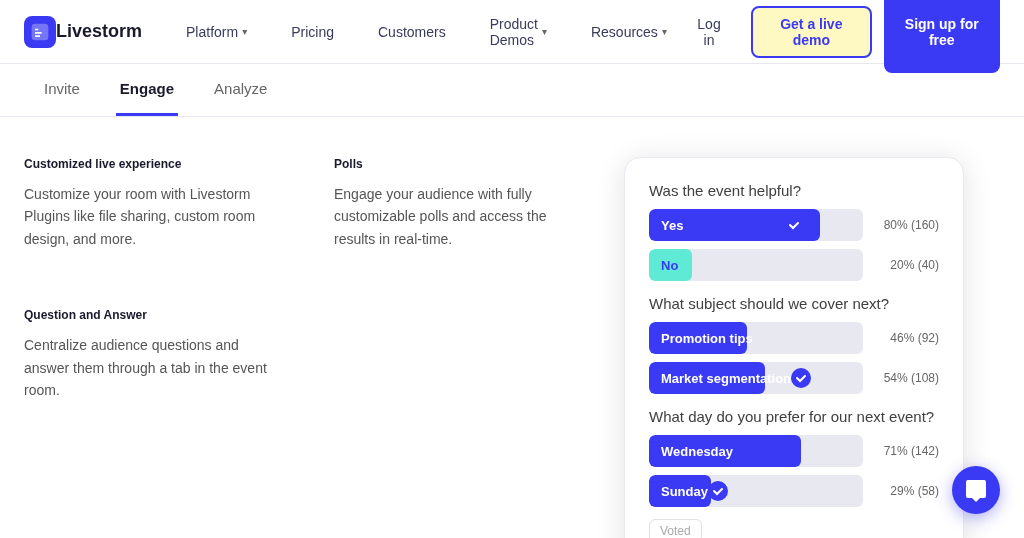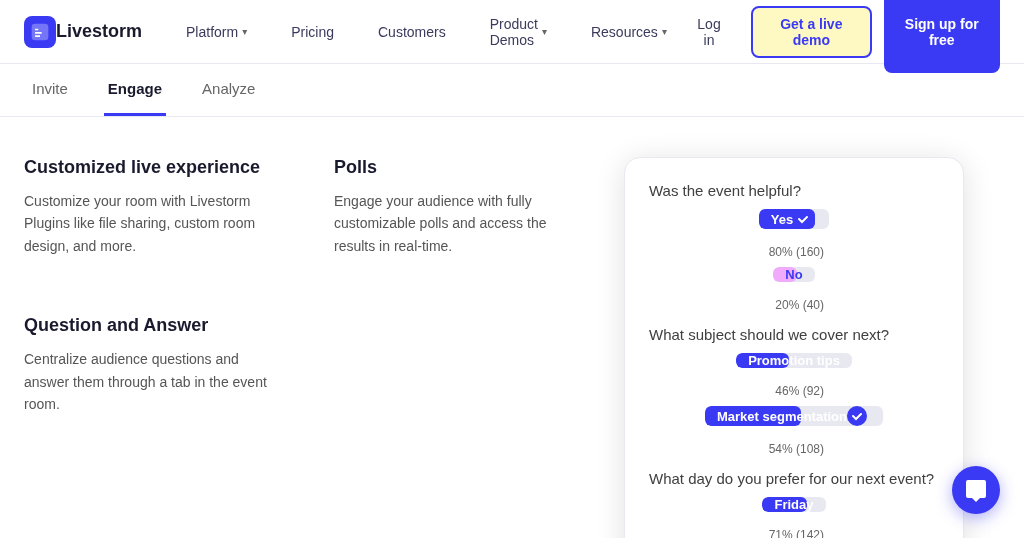--- a/index.html
+++ b/index.html
@@ -16,44 +16,44 @@
     .logo-text { font-size: 18px; font-weight: 700; color: #1a1a2e; }
     .nav-links { display: flex; align-items: center; gap: 20px; flex: 1; }
     .nav-item { display: flex; align-items: center; gap: 4px; padding: 8px 12px; color: #3a3a5c; font-size: 14px; font-weight: 500; cursor: pointer; border-radius: 6px; }
     .chevron { font-size: 10px; color: #666; }
     .nav-actions { display: flex; align-items: center; gap: 12px; }
     .btn-login { padding: 8px 16px; color: #3a3a5c; font-size: 14px; font-weight: 500; cursor: pointer; background: none; border: none; }
     .btn-demo { padding: 8px 20px; color: #3a3af4; font-size: 14px; font-weight: 600; cursor: pointer; background: #fef9c3; border: 2px solid #3a3af4; border-radius: 8px; }
     .btn-signup { padding: 25px 20px; color: #fff; font-size: 14px; font-weight: 600; cursor: pointer; background: #3a3af4; border: none; border-radius: 8px; }
 
     
-    .tabs { display: flex; padding: 0 28px; border-bottom: 1px solid #e8e8f0; margin-bottom: 40px; }
+    .tabs { display: flex; padding: 0 40px; border-bottom: 1px solid #e8e8f0; margin-bottom: 40px; }
     .tab { padding: 16px 4px; margin-right: 32px; font-size: 15px; font-weight: 500; color: #666; cursor: pointer; border-bottom: 3px solid transparent; }
     .tab.active { color: #1a1a2e; border-bottom: 3px solid #3a3af4; font-weight: 600; }
 
     
     .main { display: flex; padding: 0 24px; gap: 40px; }
     .left-content { flex: 1; max-width: 560px; }
     .features-grid { display: grid; grid-template-columns: 1fr 1fr; gap: 40px 60px; margin-bottom: 40px; }
-    .feature-title { font-size: 18px; font-weight: 700; color: #1a1a2e; margin-bottom: 12px; }
+    .feature-title { font-size: 12px; font-weight: 700; color: #1a1a2e; margin-bottom: 12px; }
     .feature-desc { font-size: 14px; color: #555; line-height: 1.6; }
     .feature-qa { margin-top: 18px; }
 
     
     .right-content { flex: 0 0 340px; }
     .poll-card {
       background: #fff; border-radius: 16px; padding: 24px;
       box-shadow: 0 4px 30px rgba(0,0,0,0.12); border: 1px solid #e8e8f0;
     }
     .poll-question { font-size: 15px; font-weight: 400; color: #404040; margin-bottom: 10px; }
-    .poll-row { display: flex; align-items: center; margin-bottom: 8px; gap: 16px; flex-direction: column; }
+    .poll-row { display: flex; align-items: center; margin-bottom: 8px; gap: 16px; }
     .poll-bar-wrap { flex: 1; border-radius: 6px; overflow: hidden; background: #e8e8f0; height: 32px; display: flex; align-items: center; position: relative; }
     .poll-bar { height: 100%; border-radius: 6px; display: flex; align-items: center; padding: 0 12px; }
     .poll-bar.blue { background: #3a3af4; }
-    .poll-bar.light { background: #f0abfc; }
+    .poll-bar.light { background: #5eead4; }
     .poll-bar-label { font-size: 13px; font-weight: 600; color: #fff; white-space: nowrap; }
     .poll-bar-label.dark { color: #3a3af4; }
     .poll-pct { font-size: 12px; color: #666; white-space: nowrap; min-width: 60px; text-align: right; }
     .poll-check { width: 20px; height: 20px; background: #3a3af4; border-radius: 50%; display: flex; align-items: center; justify-content: center; margin-left: auto; margin-right: 4px; flex-shrink: 0; }
     .poll-check svg { width: 12px; height: 12px; fill: white; }
     .poll-section { margin-bottom: 14px; }
     .voted-label { font-size: 12px; color: #aaa; margin-top: 4px; padding: 4px 10px; border: 1px solid #e0e0e0; border-radius: 6px; display: inline-block; }
 
     
     .chat-bubble {
@@ -184,21 +184,21 @@
           <span class="poll-pct">54% (108)</span>
         </div>
       </div>
 
       <div class="poll-section">
         <div class="poll-question">What day do you prefer for our next event?</div>
         
         <div class="poll-row">
           <div class="poll-bar-wrap" style="flex:1;">
             <div class="poll-bar blue" style="width:71%;">
-              <span class="poll-bar-label">Friday</span>
+              <span class="poll-bar-label">Wednesday</span>
             </div>
           </div>
           <span class="poll-pct">71% (142)</span>
         </div>
         
         <div class="poll-row">
           <div class="poll-bar-wrap" style="flex:1;">
             <div class="poll-bar blue" style="width:29%;">
               <span class="poll-bar-label">Sunday</span>
               <div class="poll-check" style="margin-left:auto;">

